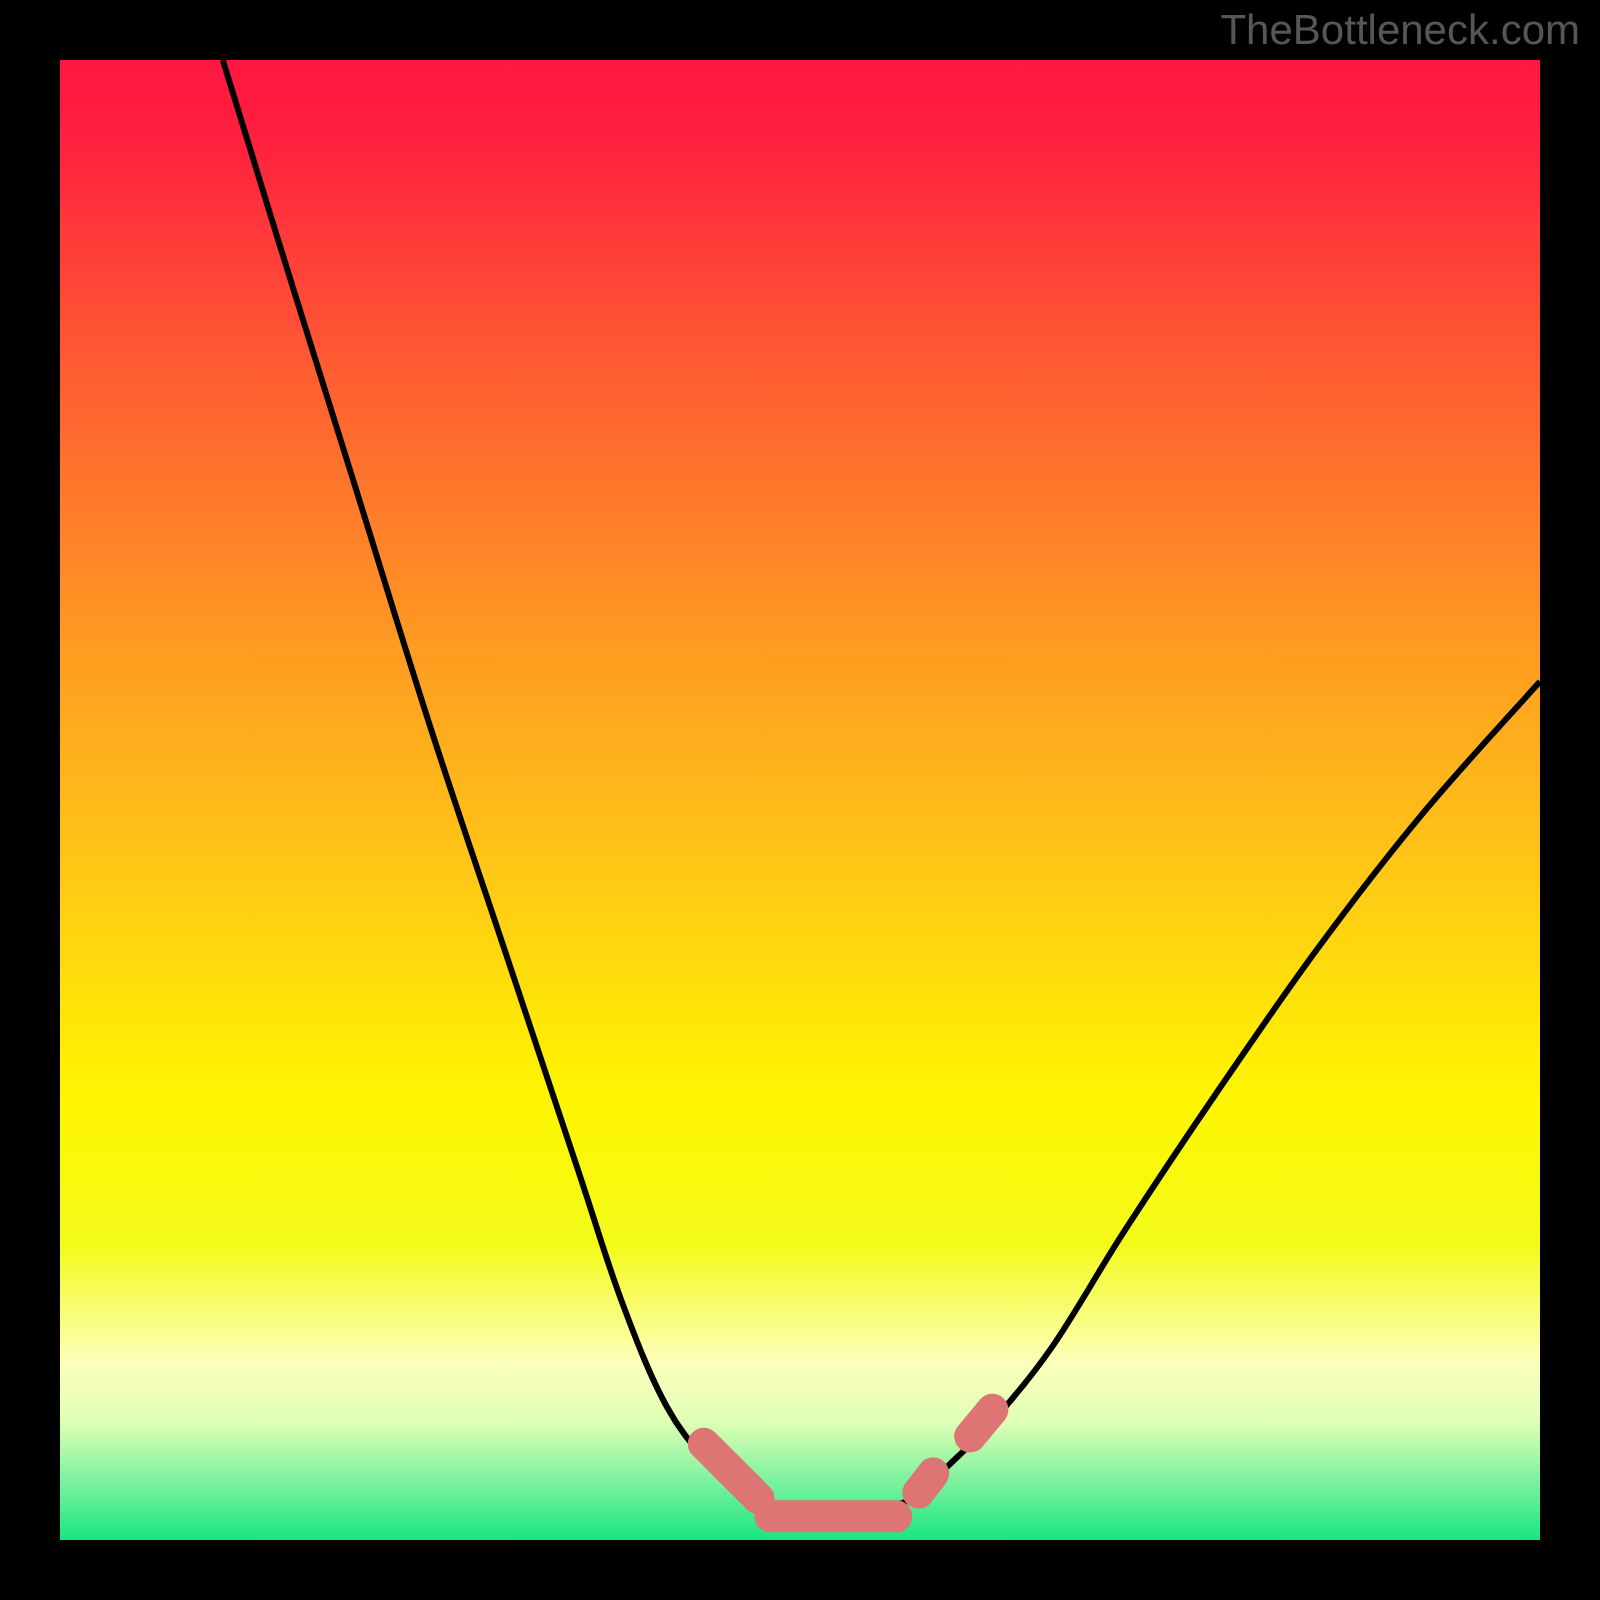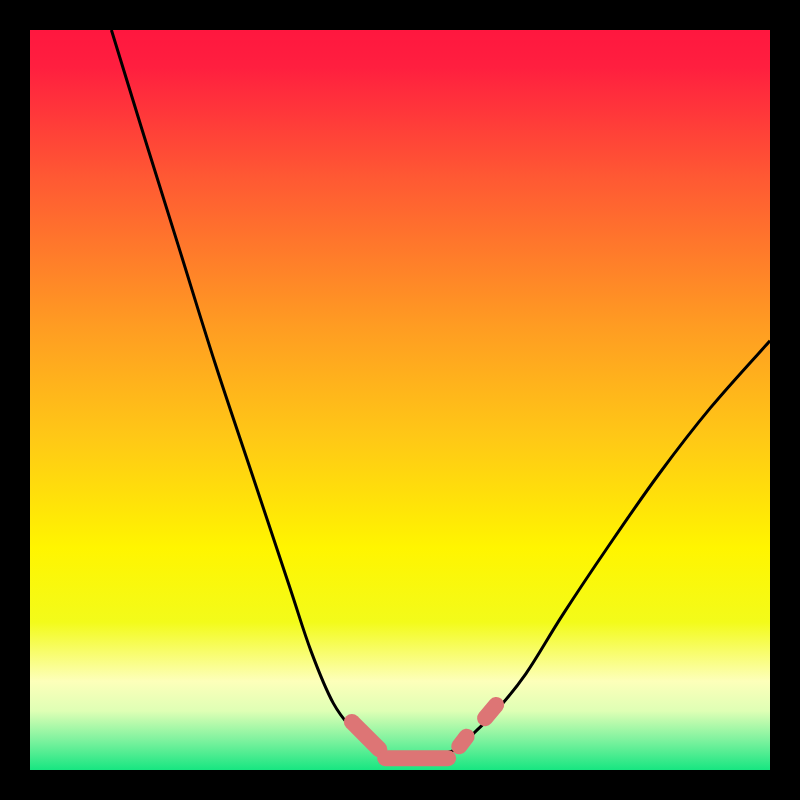--- a/index.html
+++ b/index.html
@@ -96,14 +96,15 @@
       <g>
           <path class="overlay-dash" d="M 321.9 691.9 L 349.28000000000003 719.28"></path>
           <path class="overlay-dash" d="M 355.2 728.16 L 418.09999999999997 728.16"></path>
           <path class="overlay-dash" d="M 429.2 716.32 L 436.59999999999997 706.7"></path>
           <path class="overlay-dash" d="M 455.09999999999997 688.2 L 466.2 674.88"></path>
         </g>
     </svg>
 
   </div>
 
+  <div class="watermark">TheBottleneck.com</div>
 
 </div>
 
 </body></html>

